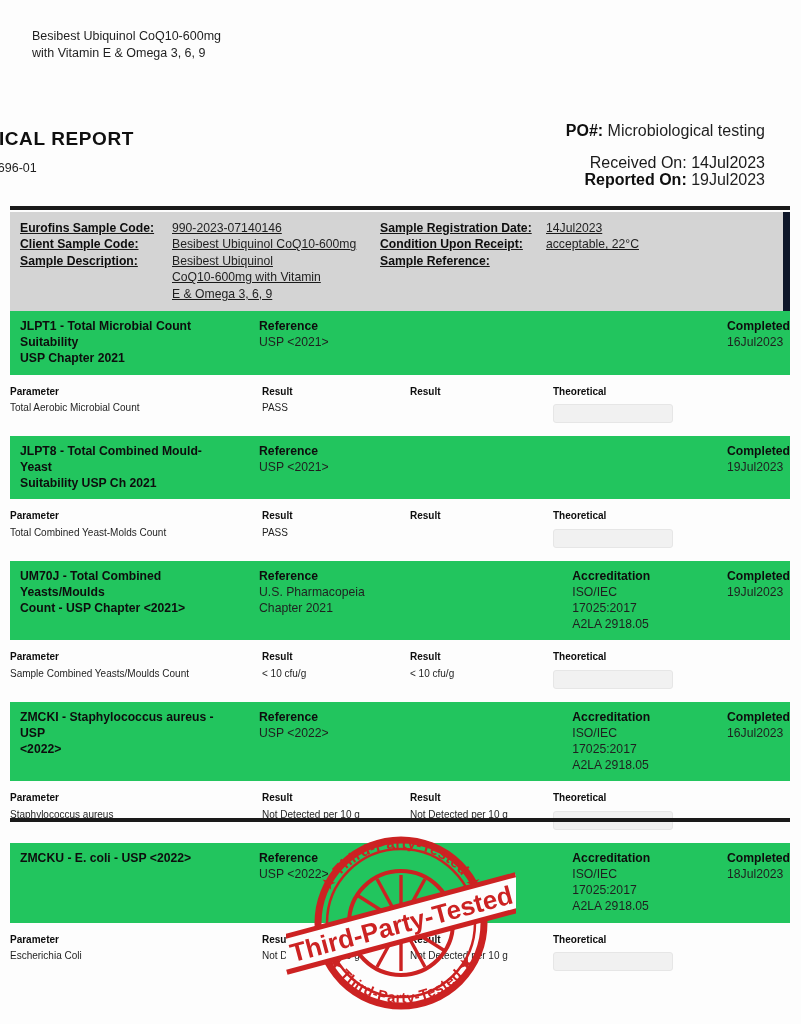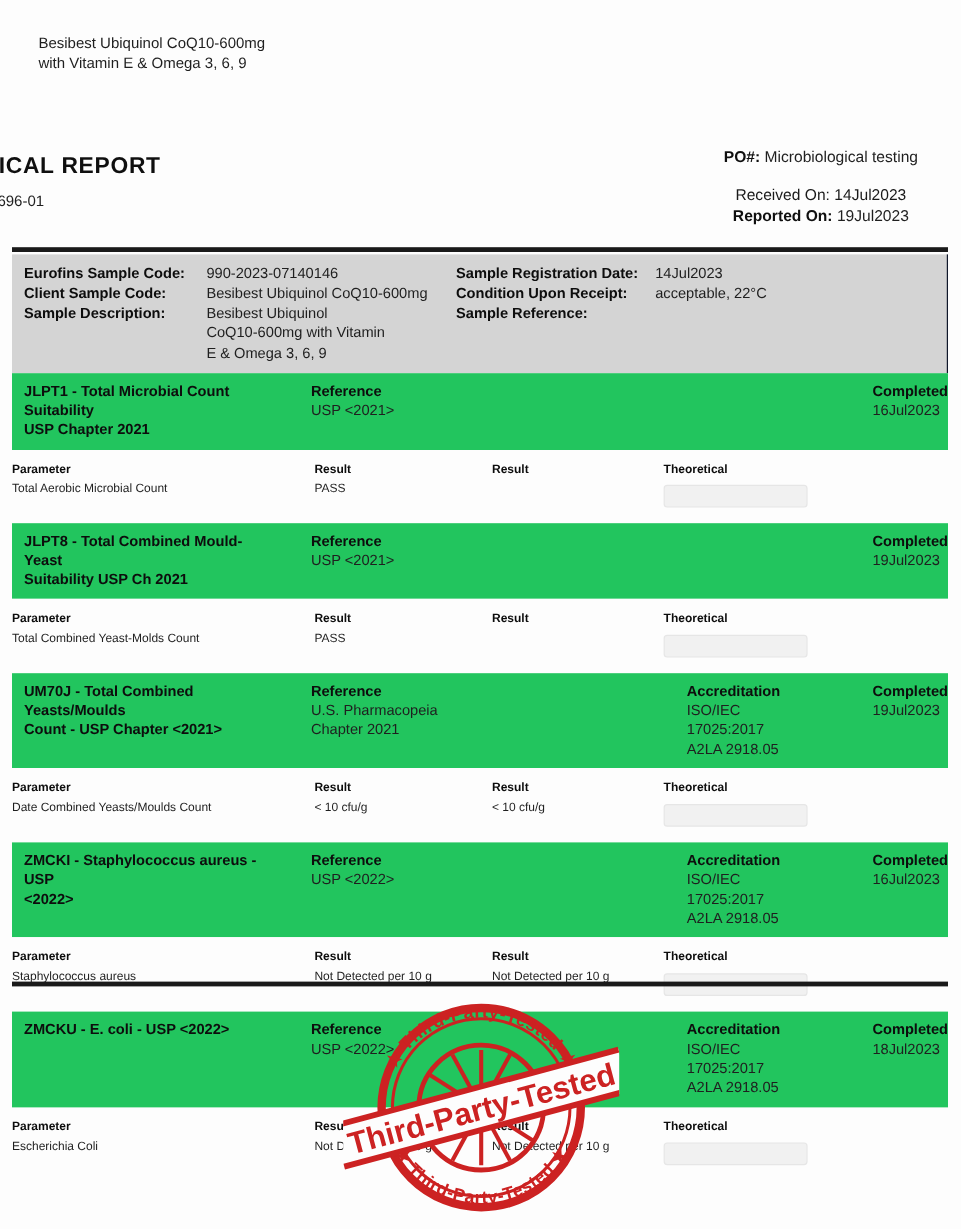--- a/index.html
+++ b/index.html
@@ -55,22 +55,22 @@
     font-size: 12.5px;
     color: #1f1f1f;
     margin-left: -80px;
   }
 
   
   .po-block {
     position: absolute;
     right: 36px;
     top: 122px;
-    text-align: center;
-    font-size: 13px;
+    text-align: right;
+    font-size: 16px;
     line-height: 17px;
   }
   .po-row { white-space: nowrap; }
   .po-row .lbl { font-weight: bold; color: #0f0f0f; }
   .po-row .val { color: #1f1f1f; }
   .po-dates { margin-top: 15px; }
 
   
   .rule-top {
     position: absolute;
@@ -94,25 +94,26 @@
     position: absolute;
     left: 0;
     right: 0;
     top: 212px;
   }
 
   
   .sample-block {
     margin: 0 11px 0 10px;
     background: #d4d4d4;
-    border-right: 1px solid #0f172a;
+    border-right: 7px solid #0f172a;
     padding: 8px 0 9px 0;
     display: flex;
     font-size: 12.2px;
     line-height: 16.4px;
+    text-decoration: underline;
   }
   .sample-col-left {
     width: 370px;
     padding-left: 10px;
     box-sizing: border-box;
     display: flex;
   }
   .sample-col-right {
     flex: 1;
     display: flex;
@@ -332,21 +333,21 @@
 A2LA 2918.05</div>
           </div>
           <div class="col-status">
             <div class="col-head">Completed</div>
             <div class="col-sub">19Jul2023</div>
           </div>
         </div>
         <div class="test-body">
           <div class="col-param">
             <div class="col-head">Parameter</div>
-            <div class="col-sub">Date Combined Yeasts/Moulds Count</div>
+            <div class="col-sub">Sample Combined Yeasts/Moulds Count</div>
           </div>
           <div class="col-ref">
             <div class="col-head">Result</div>
             <div class="col-sub">&lt; 10 cfu/g</div>
           </div>
           <div class="col-res2">
             <div class="col-head">Result</div>
             <div class="col-sub">&lt; 10 cfu/g</div>
           </div>
           <div class="col-accred">

